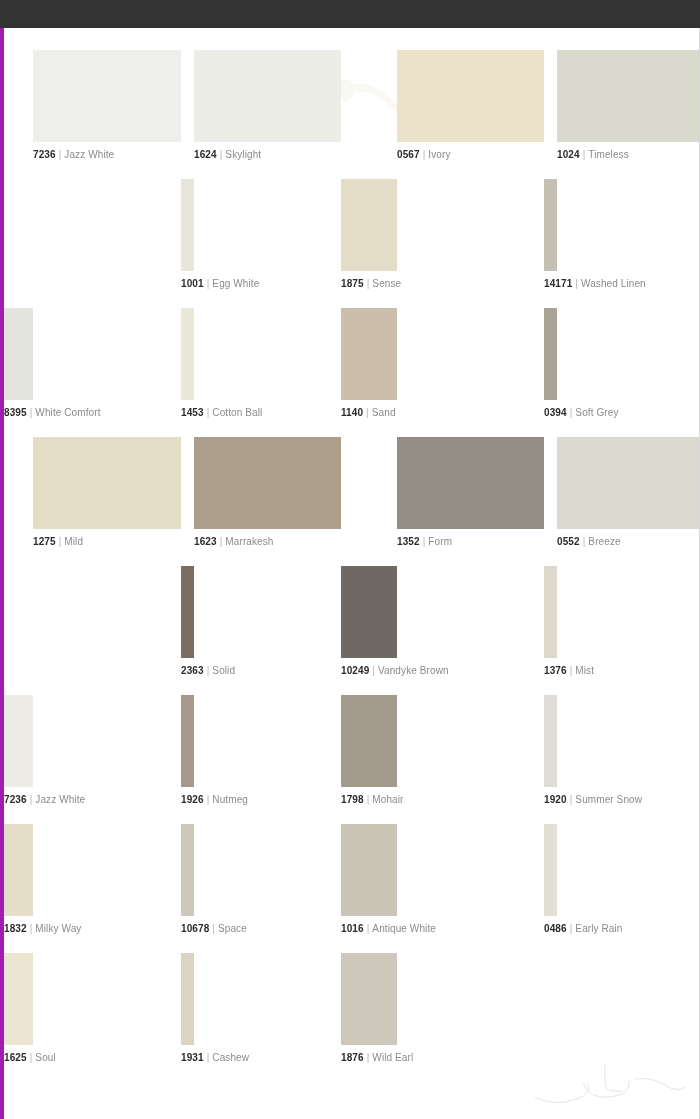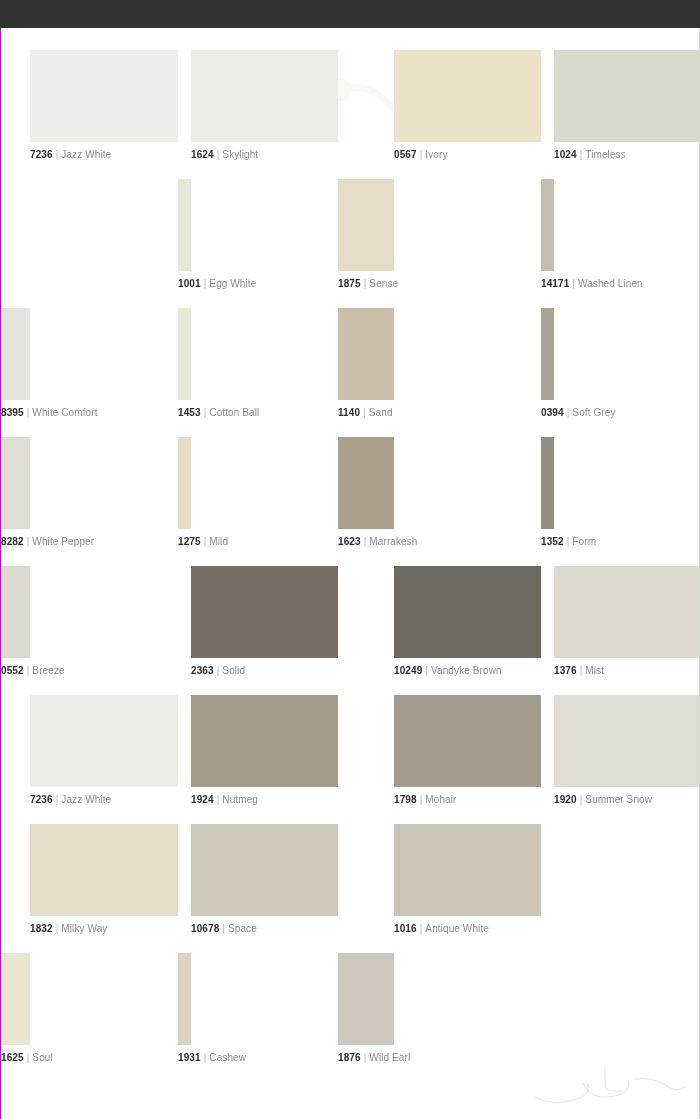--- a/index.html
+++ b/index.html
@@ -24,21 +24,21 @@
     background: #333333;
   }
 
   
   #page {
     position: absolute;
     top: 28px; left: 0;
     width: 700px;
     height: 1091px;
     background: #ffffff;
-    border-left: 1px solid #a21caf;
+    border-left: 4px solid #a21caf;
     border-right: 1px solid #d8d8d8;
     overflow: hidden;
   }
 
   #swatch-grid {
     position: absolute;
     top: 18px;
     left: 0;
     width: 700px;
     display: grid;
@@ -169,24 +169,20 @@
       <div class="swatch-cell">
         <span class="swatch-chip" style="background: rgb(203, 191, 172);"></span>
         <div class="swatch-label"><span class="swatch-code">1140</span><span class="swatch-sep">|</span><span class="swatch-name">Sand</span></div>
       </div>
       <div class="spacer"></div>
       <div class="swatch-cell">
         <span class="swatch-chip" style="background: rgb(168, 164, 151);"></span>
         <div class="swatch-label"><span class="swatch-code">0394</span><span class="swatch-sep">|</span><span class="swatch-name">Soft Grey</span></div>
       </div>
       <div class="spacer"></div>
-      <div class="swatch-cell">
-        <span class="swatch-chip" style="background: rgb(222, 220, 213);"></span>
-        <div class="swatch-label"><span class="swatch-code">8282</span><span class="swatch-sep">|</span><span class="swatch-name">White Pepper</span></div>
-      </div>
       <div class="spacer"></div>
       <div class="swatch-cell">
         <span class="swatch-chip" style="background: rgb(227, 221, 198);"></span>
         <div class="swatch-label"><span class="swatch-code">1275</span><span class="swatch-sep">|</span><span class="swatch-name">Mild</span></div>
       </div>
       <div class="spacer"></div>
       <div class="swatch-cell">
         <span class="swatch-chip" style="background: rgb(171, 158, 138);"></span>
         <div class="swatch-label"><span class="swatch-code">1623</span><span class="swatch-sep">|</span><span class="swatch-name">Marrakesh</span></div>
       </div>
@@ -217,21 +213,21 @@
         <div class="swatch-label"><span class="swatch-code">1376</span><span class="swatch-sep">|</span><span class="swatch-name">Mist</span></div>
       </div>
       <div class="spacer"></div>
       <div class="swatch-cell">
         <span class="swatch-chip" style="background: rgb(236, 235, 229);"></span>
         <div class="swatch-label"><span class="swatch-code">7236</span><span class="swatch-sep">|</span><span class="swatch-name">Jazz White</span></div>
       </div>
       <div class="spacer"></div>
       <div class="swatch-cell">
         <span class="swatch-chip" style="background: rgb(164, 153, 138);"></span>
-        <div class="swatch-label"><span class="swatch-code">1924</span><span class="swatch-sep">|</span><span class="swatch-name">Nutmeg</span></div>
+        <div class="swatch-label"><span class="swatch-code">1926</span><span class="swatch-sep">|</span><span class="swatch-name">Nutmeg</span></div>
       </div>
       <div class="spacer"></div>
       <div class="swatch-cell">
         <span class="swatch-chip" style="background: rgb(163, 156, 142);"></span>
         <div class="swatch-label"><span class="swatch-code">1798</span><span class="swatch-sep">|</span><span class="swatch-name">Mohair</span></div>
       </div>
       <div class="spacer"></div>
       <div class="swatch-cell">
         <span class="swatch-chip" style="background: rgb(222, 220, 212);"></span>
         <div class="swatch-label"><span class="swatch-code">1920</span><span class="swatch-sep">|</span><span class="swatch-name">Summer Snow</span></div>
@@ -245,20 +241,24 @@
       <div class="swatch-cell">
         <span class="swatch-chip" style="background: rgb(205, 200, 186);"></span>
         <div class="swatch-label"><span class="swatch-code">10678</span><span class="swatch-sep">|</span><span class="swatch-name">Space</span></div>
       </div>
       <div class="spacer"></div>
       <div class="swatch-cell">
         <span class="swatch-chip" style="background: rgb(203, 197, 184);"></span>
         <div class="swatch-label"><span class="swatch-code">1016</span><span class="swatch-sep">|</span><span class="swatch-name">Antique White</span></div>
       </div>
       <div class="spacer"></div>
+      <div class="swatch-cell">
+        <span class="swatch-chip" style="background: rgb(226, 224, 213);"></span>
+        <div class="swatch-label"><span class="swatch-code">0486</span><span class="swatch-sep">|</span><span class="swatch-name">Early Rain</span></div>
+      </div>
       <div class="spacer"></div>
       <div class="swatch-cell">
         <span class="swatch-chip" style="background: rgb(234, 228, 208);"></span>
         <div class="swatch-label"><span class="swatch-code">1625</span><span class="swatch-sep">|</span><span class="swatch-name">Soul</span></div>
       </div>
       <div class="spacer"></div>
       <div class="swatch-cell">
         <span class="swatch-chip" style="background: rgb(220, 212, 192);"></span>
         <div class="swatch-label"><span class="swatch-code">1931</span><span class="swatch-sep">|</span><span class="swatch-name">Cashew</span></div>
       </div>

